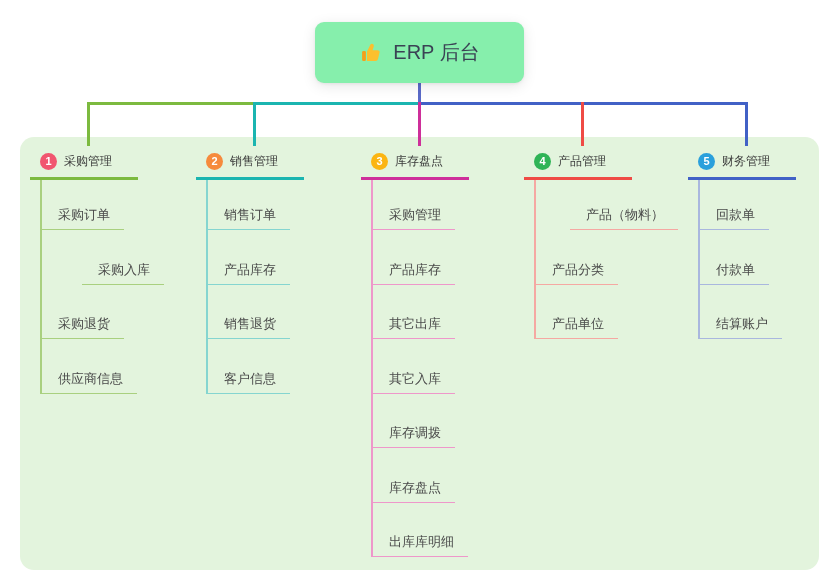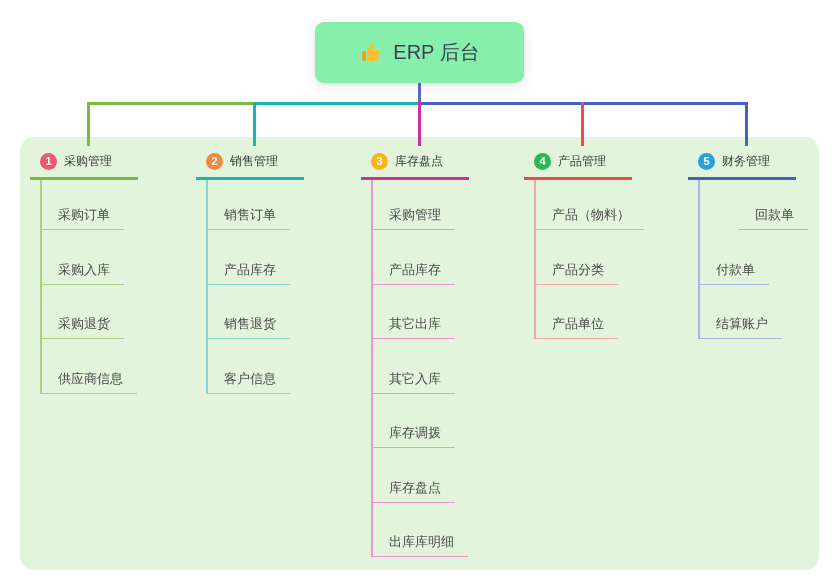--- a/index.html
+++ b/index.html
@@ -74,21 +74,21 @@
       <div class="branch" style="left: 30px; top: 146px;">
     <div class="branch-title" style="border-bottom-color: rgb(124, 186, 63);">
       <span class="badge" style="background: rgb(241, 86, 111);">1</span>
       <span class="branch-label">采购管理</span>
     </div>
     <div class="children" style="border-left-color: rgb(169, 208, 127);">
           <div class="child-row">
             <div class="child-node" style="border-bottom-color: rgb(169, 208, 127);">采购订单</div>
           </div>
           <div class="child-row">
-            <div class="child-node" style="border-bottom-color: rgb(169, 208, 127);">采购入库</div>
+            <div class="child-node" style="border-bottom-color: rgb(169, 208, 127); margin-left: 40px;">采购入库</div>
           </div>
           <div class="child-row">
             <div class="child-node" style="border-bottom-color: rgb(169, 208, 127);">采购退货</div>
           </div>
           <div class="child-row">
             <div class="child-node" style="border-bottom-color: rgb(169, 208, 127);">供应商信息</div>
           </div>
         </div>
   </div>
       <div class="branch" style="left: 196px; top: 146px;">
@@ -140,38 +140,38 @@
           </div>
         </div>
   </div>
       <div class="branch" style="left: 524px; top: 146px;">
     <div class="branch-title" style="border-bottom-color: rgb(239, 75, 69);">
       <span class="badge" style="background: rgb(47, 180, 86);">4</span>
       <span class="branch-label">产品管理</span>
     </div>
     <div class="children" style="border-left-color: rgb(245, 168, 162);">
           <div class="child-row">
-            <div class="child-node" style="border-bottom-color: rgb(245, 168, 162);">产品（物料）</div>
+            <div class="child-node" style="border-bottom-color: rgb(245, 168, 162); margin-left: 34px;">产品（物料）</div>
           </div>
           <div class="child-row">
             <div class="child-node" style="border-bottom-color: rgb(245, 168, 162);">产品分类</div>
           </div>
           <div class="child-row">
             <div class="child-node" style="border-bottom-color: rgb(245, 168, 162);">产品单位</div>
           </div>
         </div>
   </div>
       <div class="branch" style="left: 688px; top: 146px;">
     <div class="branch-title" style="border-bottom-color: rgb(65, 97, 198);">
       <span class="badge" style="background: rgb(42, 160, 220);">5</span>
       <span class="branch-label">财务管理</span>
     </div>
     <div class="children" style="border-left-color: rgb(169, 183, 222);">
           <div class="child-row">
-            <div class="child-node" style="border-bottom-color: rgb(169, 183, 222); margin-left: 39px;">回款单</div>
+            <div class="child-node" style="border-bottom-color: rgb(169, 183, 222);">回款单</div>
           </div>
           <div class="child-row">
             <div class="child-node" style="border-bottom-color: rgb(169, 183, 222);">付款单</div>
           </div>
           <div class="child-row">
             <div class="child-node" style="border-bottom-color: rgb(169, 183, 222);">结算账户</div>
           </div>
         </div>
   </div>
     </div>

